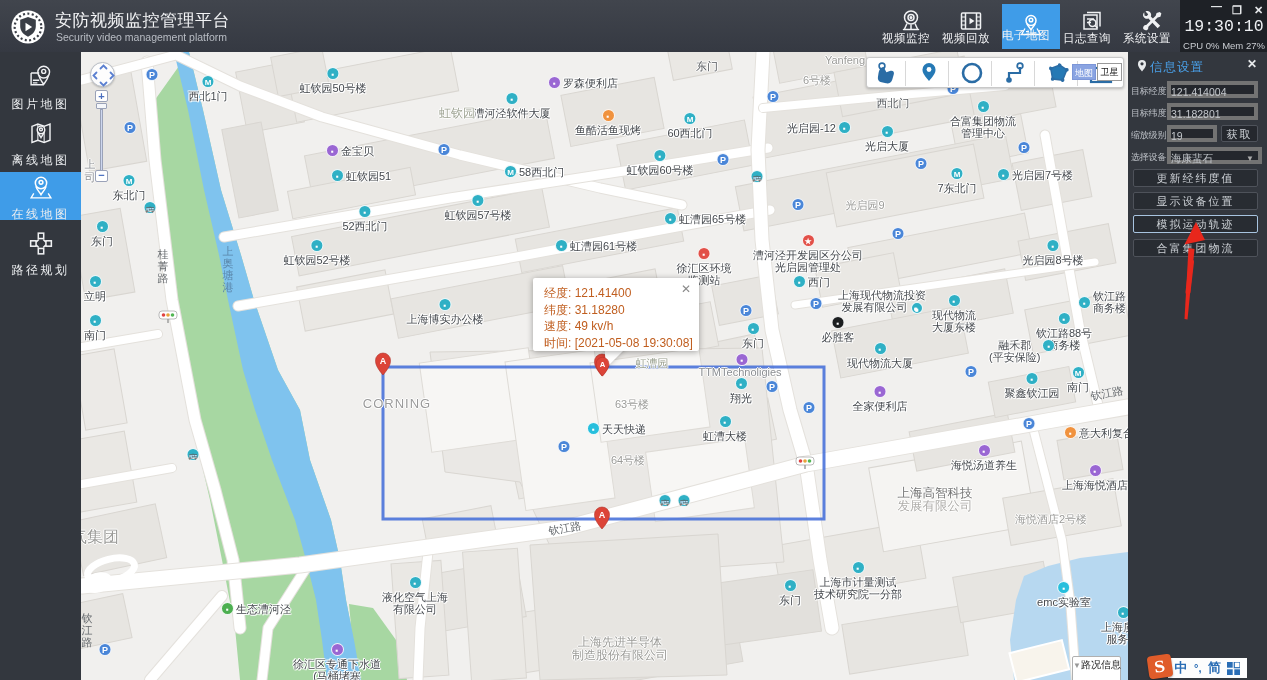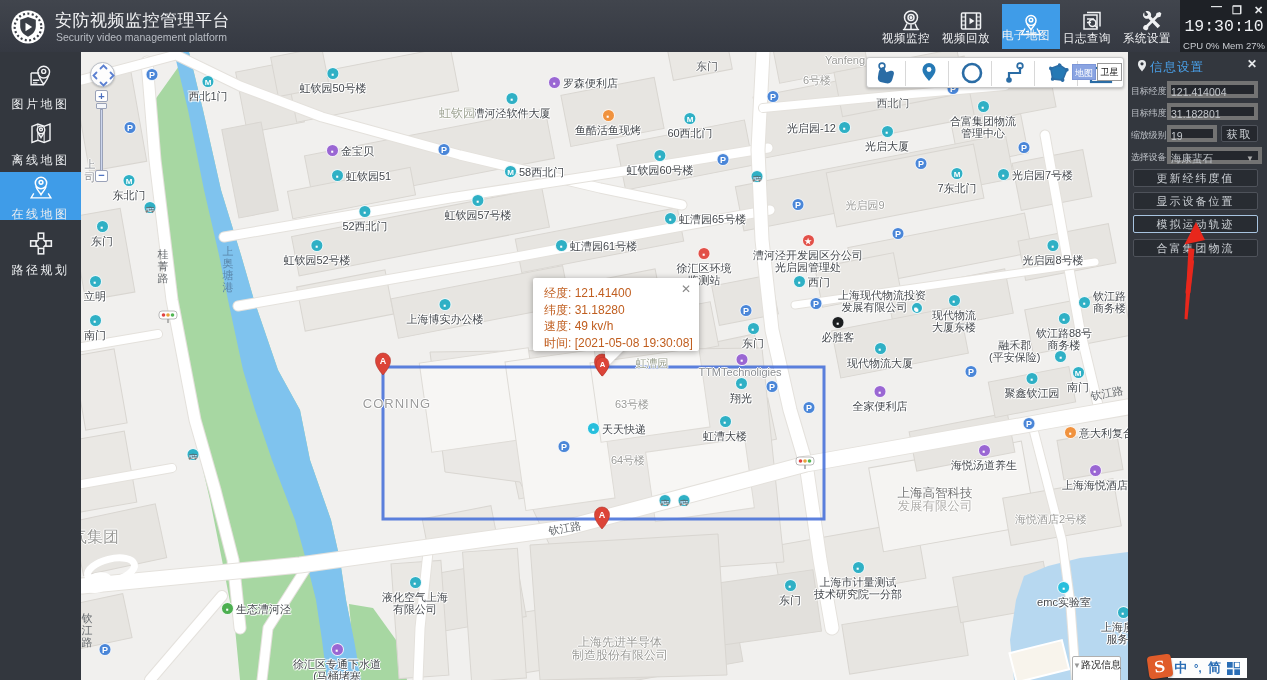--- a/index.html
+++ b/index.html
@@ -272,21 +272,21 @@
           <span class="lb">生态漕河泾</span>
         </div>
 <div class="poi" style="left:506px;top:370px;transform:none;display:flex;align-items:center;gap:2px;">
           <span class="dot cy" style="flex:none;">▪</span>
           <span class="lb">天天快递</span>
         </div>
 <div class="poi" style="left:770px;top:69px;transform:translate(-100%,0);display:flex;align-items:center;gap:2px;">
           <span class="lb">光启园-12</span>
           <span class="dot tl" style="flex:none;">▪</span>
         </div>
-<div class="poi" style="left:908px;top:287px;transform:none;display:flex;align-items:flex-end;gap:14px;">
+<div class="poi" style="left:908px;top:287px;transform:none;display:flex;align-items:flex-start;gap:2px;">
           <span class="lb">融禾郡<br>(平安保险)</span>
           <span class="dot tl" style="flex:none;">▪</span>
         </div>
 <div class="poi" style="left:997px;top:238px;transform:none;display:flex;align-items:center;gap:2px;">
           <span class="dot tl" style="flex:none;">▪</span>
           <span class="lb">钦江路<br>商务楼</span>
         </div>
 <div class="poi" style="left:801px;top:237px;">
           <div class="lb">上海现代物流投资</div>
           <div class="lb">发展有限公司 <span class="dot tl" style="width:12px;height:12px;">▪</span></div>

